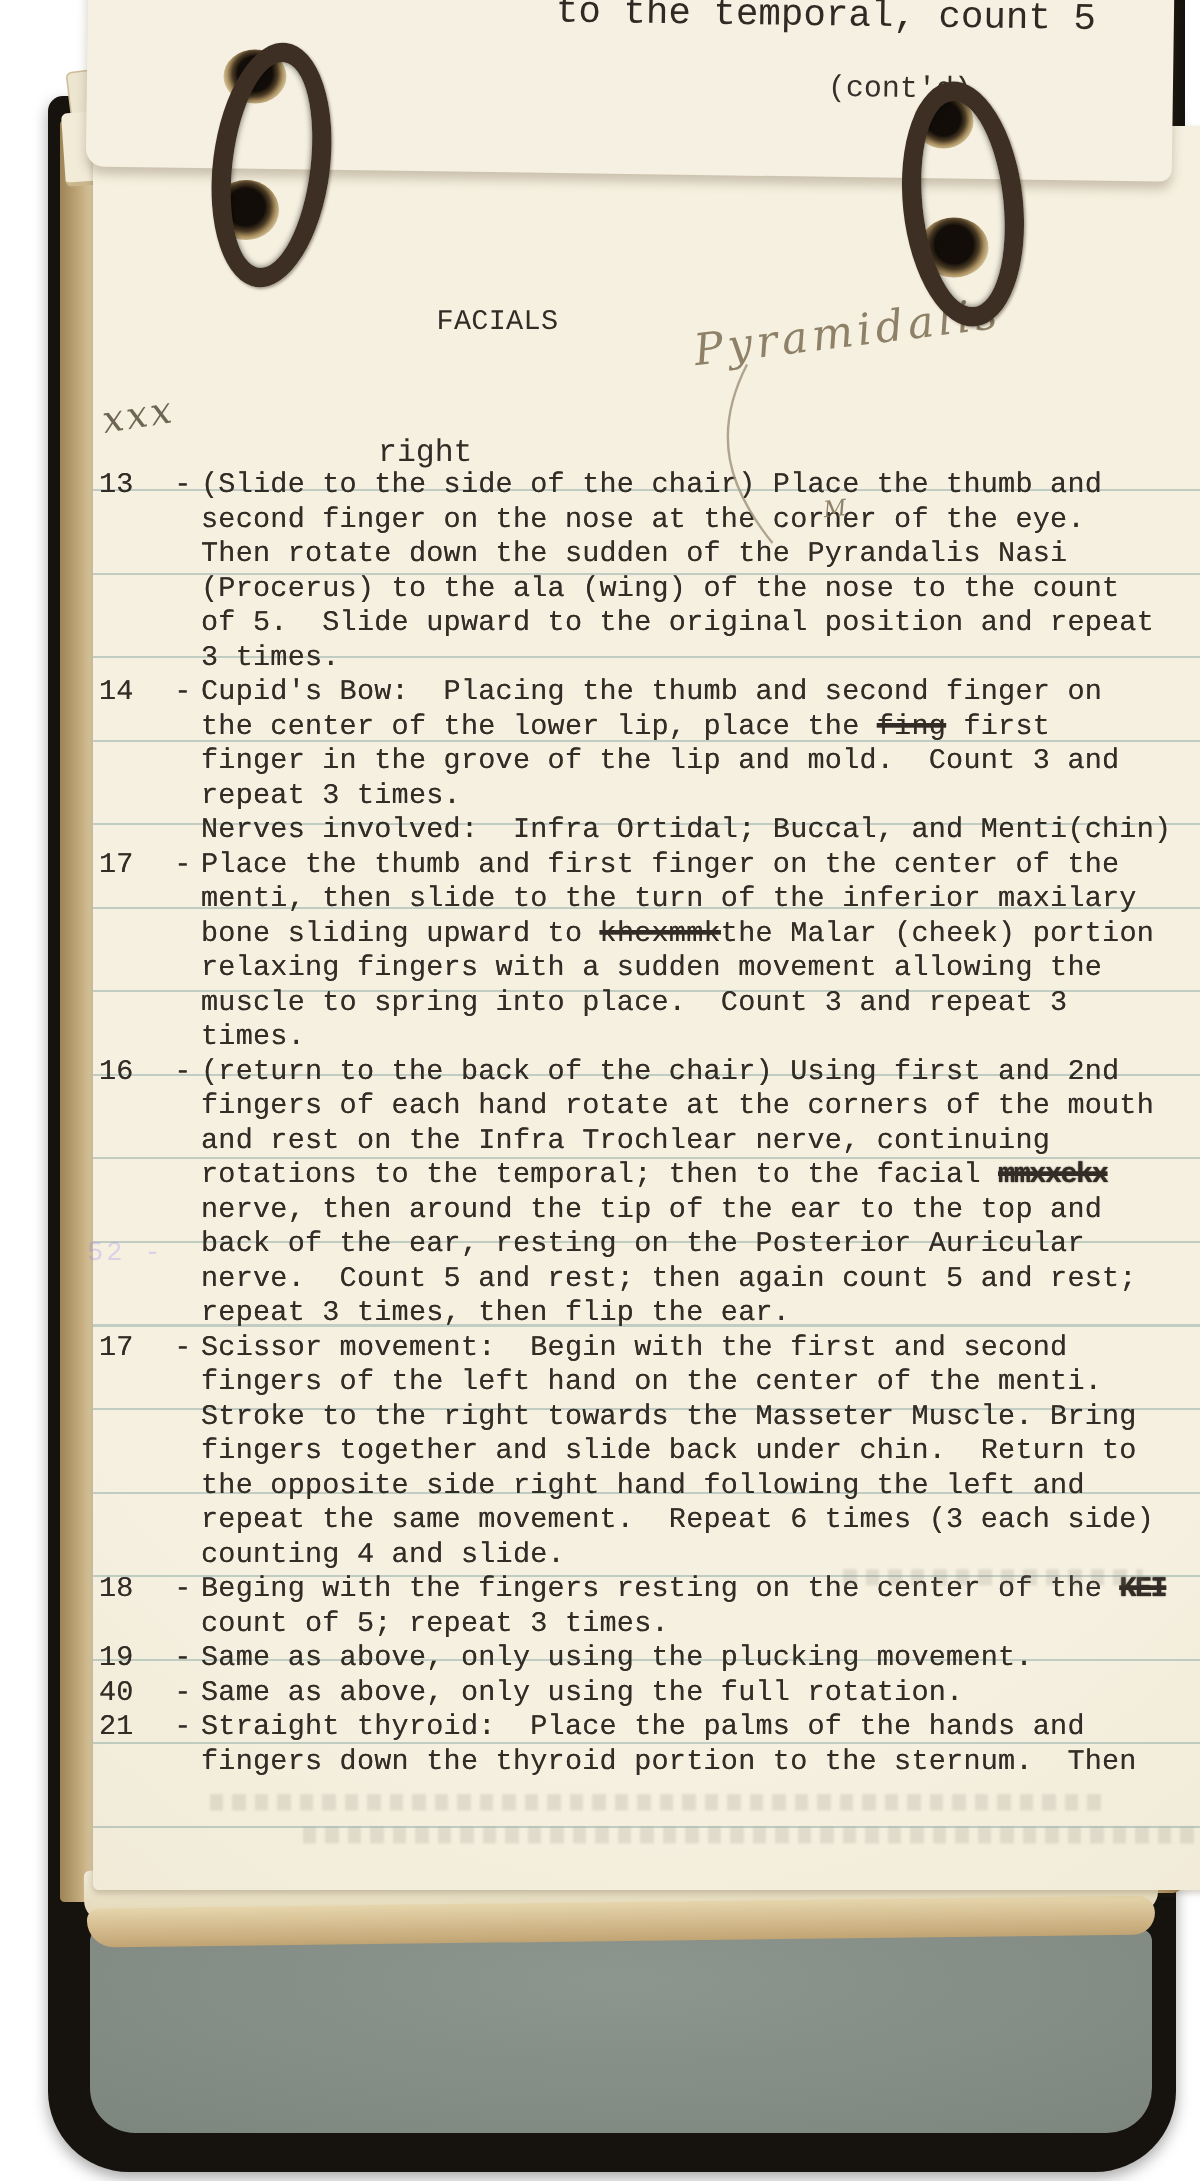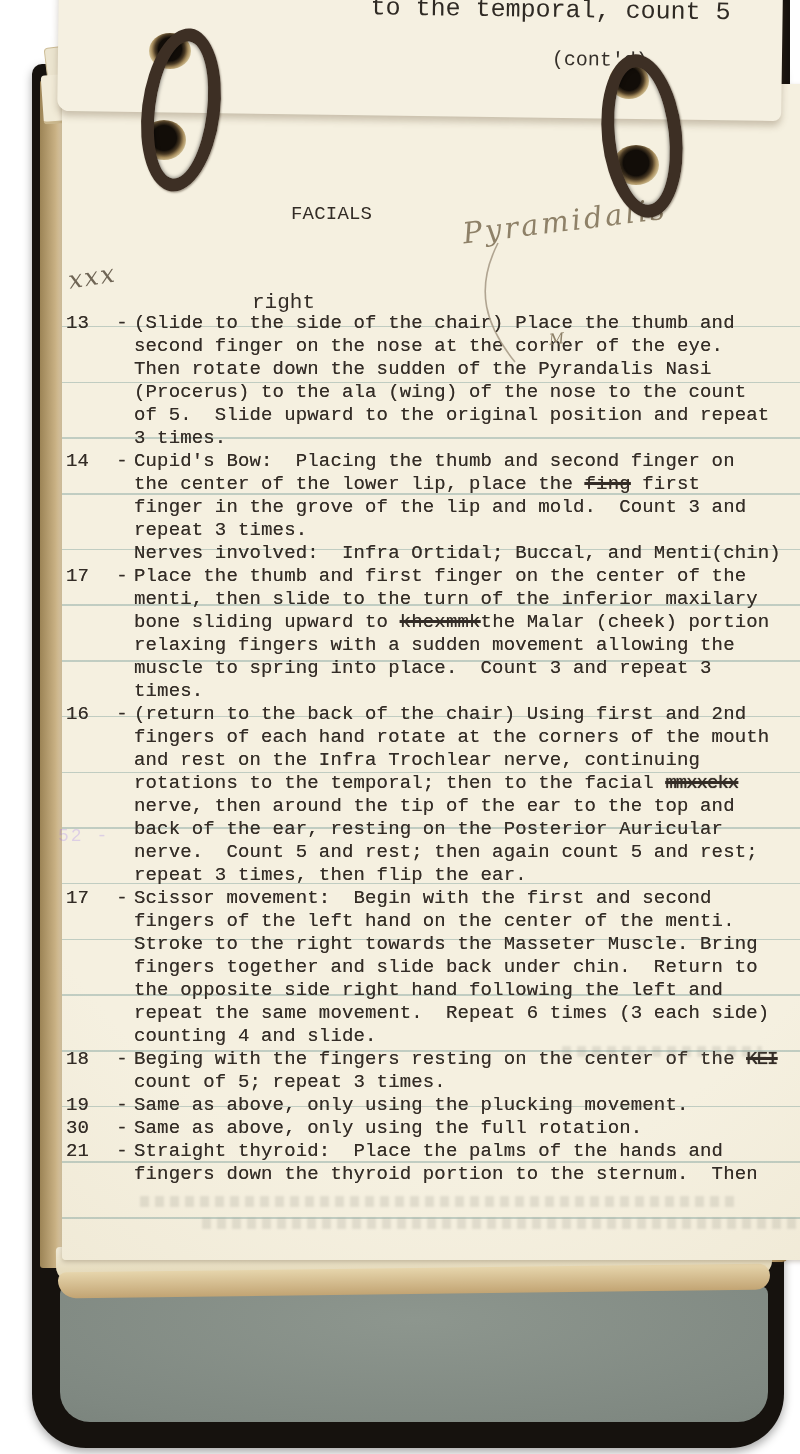--- a/index.html
+++ b/index.html
@@ -45,21 +45,21 @@
   .doc-title{left:229px;top:119px;font-size:19px;letter-spacing:.2px;color:#332c26;}
   .doc-heading{left:190px;top:207px;font-size:21px;color:#332c26;}
 
   .typed{left:4px;top:228px;width:712px;font-size:19px;line-height:23px;letter-spacing:.15px;
           color:#332c26;text-shadow:0 0 .4px rgba(51,44,38,.7);}
   .dline{display:flex;}
   .dnum{width:44px;flex:none;}
   .ddash{width:24px;flex:none;text-align:center;}
   .dtext{white-space:pre;}
   .strike{text-decoration:line-through;text-decoration-thickness:2.5px;}
-  .strike.bold{font-weight:normal;letter-spacing:-1px;text-shadow:0 0 1px #332c26;}
+  .strike.bold{font-weight:bold;letter-spacing:-1px;text-shadow:0 0 1px #332c26;}
 
   
   .hand{font-family:"DejaVu Serif","Liberation Serif",serif;font-style:italic;color:#8e8168;}
   .annotation{left:462px;top:204px;font-size:29px;letter-spacing:3px;transform:rotate(-7deg);}
   .caret-m{left:549px;top:330px;font-size:15px;transform:rotate(-6deg);}
   .margin-x{left:68px;top:262px;font-size:25px;letter-spacing:2px;transform:rotate(-9deg);color:#6f6555;}
   .tail-svg{left:470px;top:238px;}
 
   
   .ghost{color:#8b5cf6;opacity:.22;filter:blur(.5px);font-size:18px;letter-spacing:2px;}
@@ -268,21 +268,21 @@
           <span class="dnum"></span>
           <span class="ddash"></span>
           <span class="dtext">count of 5; repeat 3 times.</span>
         </div>
         <div class="dline">
           <span class="dnum">19</span>
           <span class="ddash">-</span>
           <span class="dtext">Same as above, only using the plucking movement.</span>
         </div>
         <div class="dline">
-          <span class="dnum">30</span>
+          <span class="dnum">40</span>
           <span class="ddash">-</span>
           <span class="dtext">Same as above, only using the full rotation.</span>
         </div>
         <div class="dline">
           <span class="dnum">21</span>
           <span class="ddash">-</span>
           <span class="dtext">Straight thyroid:  Place the palms of the hands and</span>
         </div>
         <div class="dline">
           <span class="dnum"></span>

